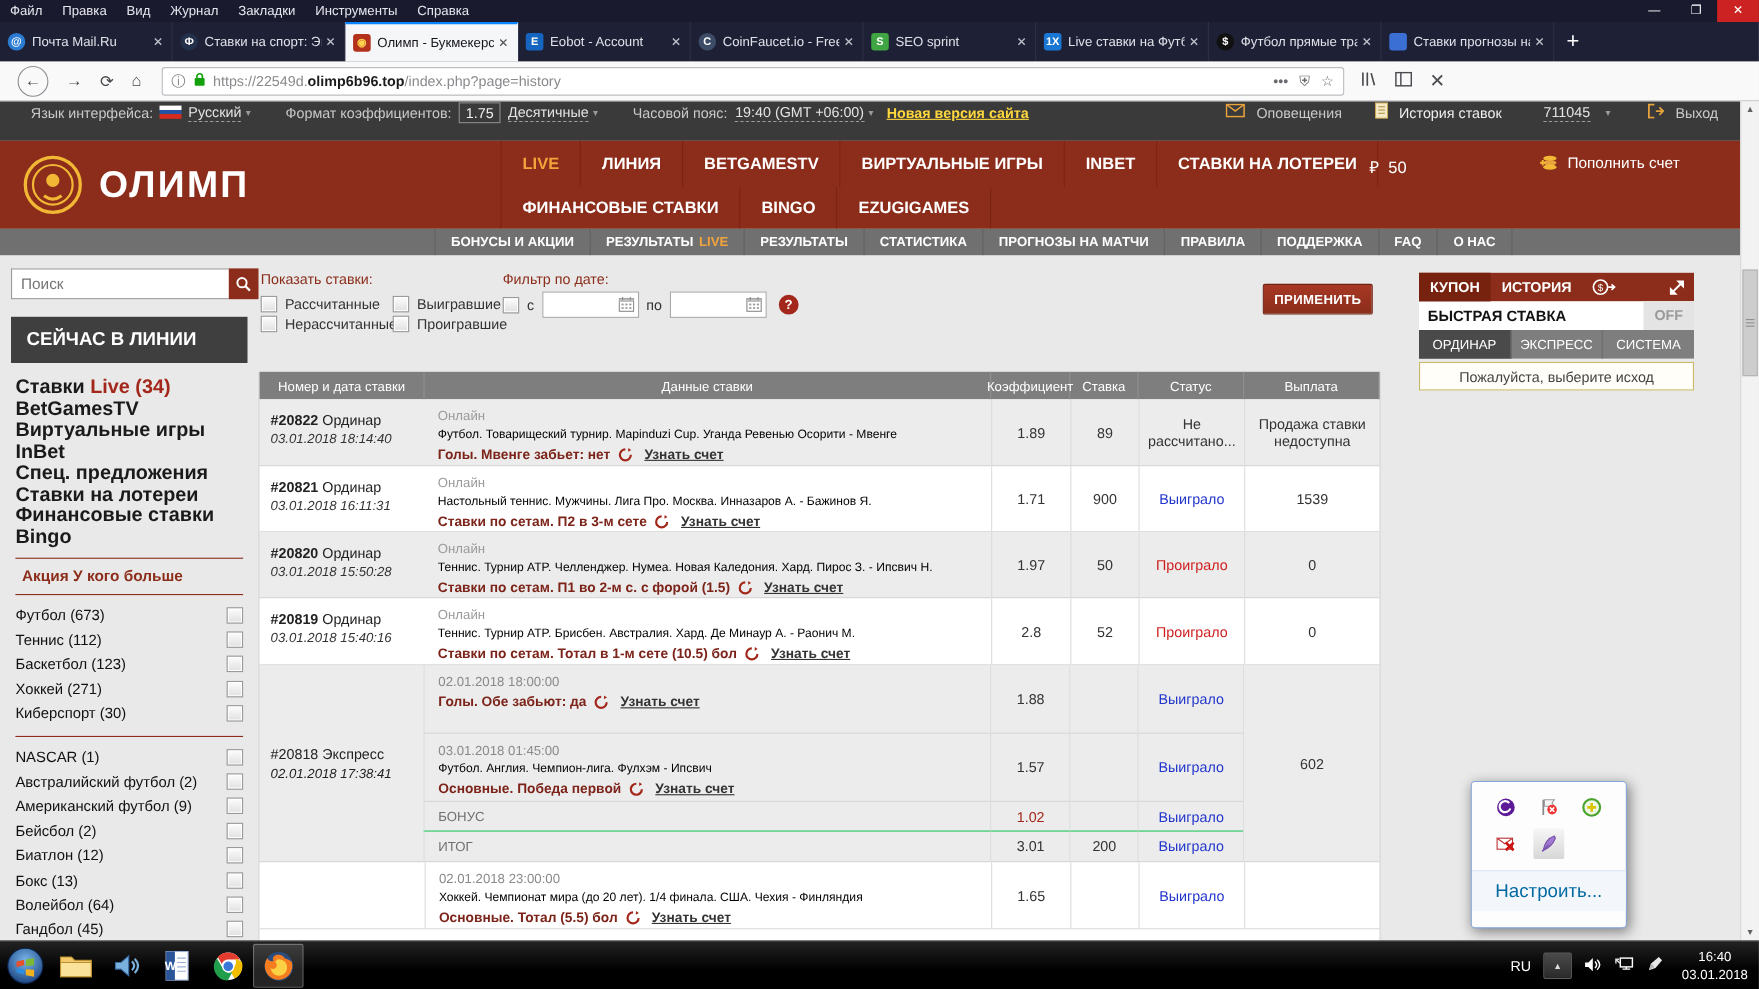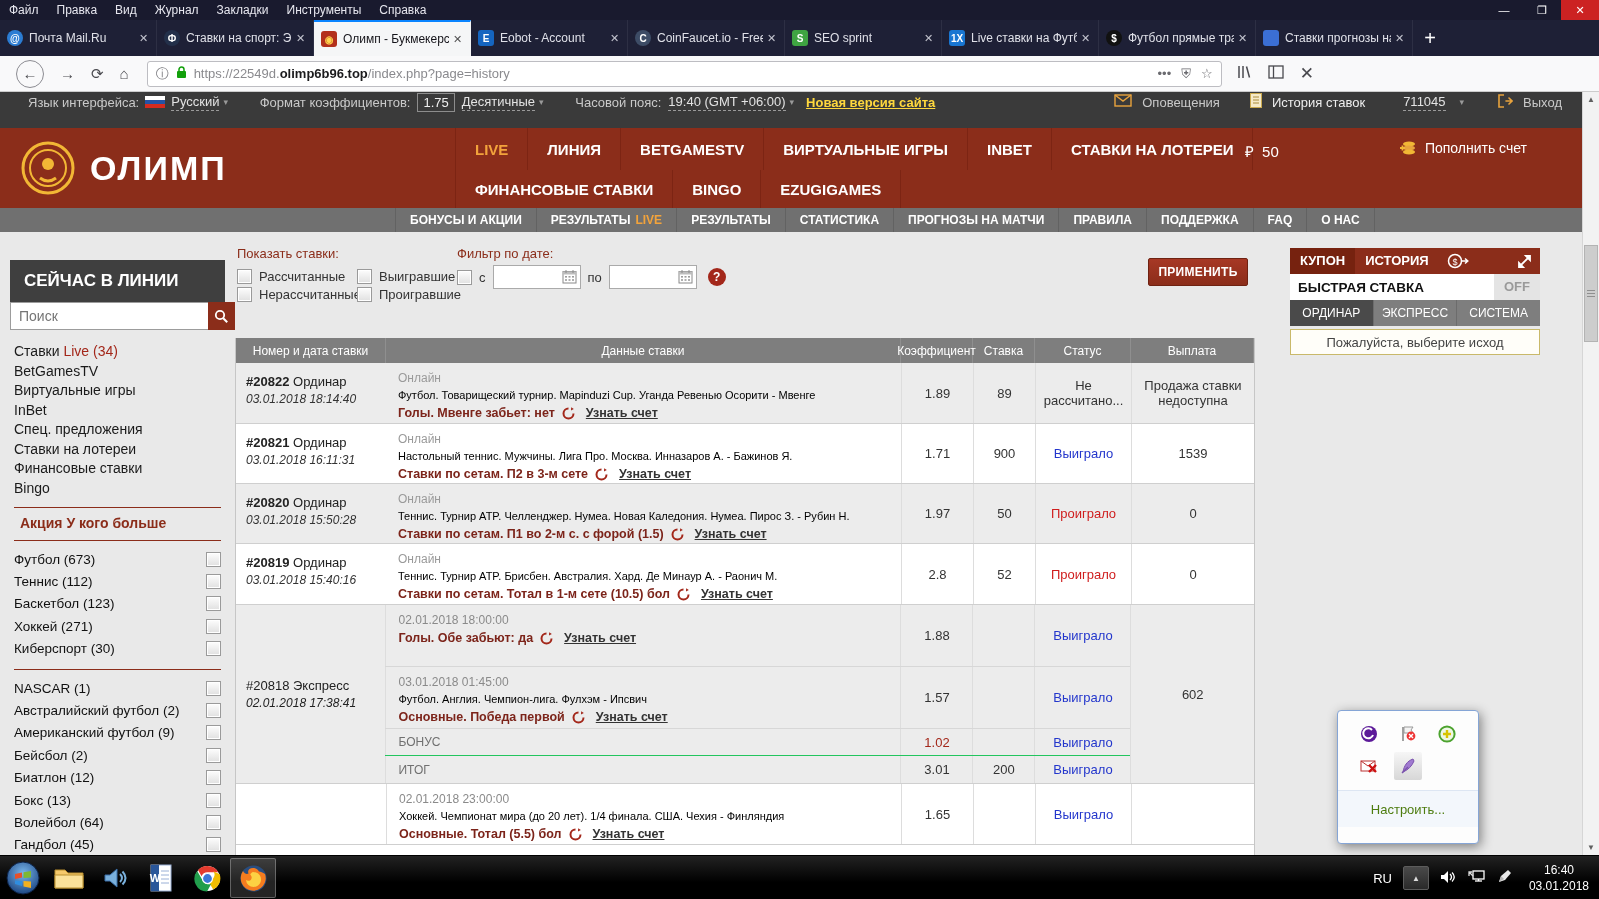--- a/index.html
+++ b/index.html
@@ -68,21 +68,21 @@
   #content{position:absolute;left:0;top:232px;width:1582px;height:623px;background:#e9e9e9;overflow:hidden;z-index:10}
   
   #sidebar{position:absolute;left:10px;top:12px;width:215px}
   #searchrow{display:flex}
   #searchrow input{flex:1;height:28px;border:1px solid #9c9c9c;border-right:none;padding:0 8px;font-size:14px;
                    font-family:"Liberation Sans",sans-serif;outline:none;box-sizing:border-box}
   #searchbtn{width:34px;height:28px;background:#8b2d1a;border:none;display:flex;align-items:center;justify-content:center}
   #nowhdr{margin-top:16px;height:42px;background:#3f3f3f;color:#fff;font-size:17px;font-weight:bold;
           line-height:42px;padding-left:14px}
   #sblinks{margin-top:12px;padding-left:4px}
-  #sblinks .lk{line-height:19.5px;font-size:14px;font-weight:normal;color:#1a1a1a}
+  #sblinks .lk{line-height:19.5px;font-size:18px;font-weight:bold;color:#1a1a1a}
   .lk .live{color:#a3271a}
   .redhr{border:none;border-top:1px solid #8b2d1a;margin:9px 4px 7px 4px}
   #promo{font-size:14px;font-weight:bold;color:#8b2d1a;padding-left:10px}
   .srow{display:flex;justify-content:space-between;align-items:center;height:22.4px;font-size:13.5px;
         color:#111;padding:0 4px 0 4px}
   .cb{width:13px;height:13px;background:linear-gradient(#fdfdfd,#e0e0e0);border:1px solid #9a9a9a;
       box-shadow:inset 0 0 0 1px #fff;flex:none}
   
   #maincol{position:absolute;left:235px;top:0;width:1020px}
   .flabel{position:absolute;font-size:13px;color:#8b2d1a}
@@ -143,21 +143,21 @@
   .cp-t:last-child{border-right:none}
   .cp-t.active{background:#4a4a4a}
   .cp-msg{margin-top:3px;height:24px;background:#fffef9;border:1px solid #c9b96a;display:flex;align-items:center;
           justify-content:center;font-size:13px;color:#444}
   
   #traypopup{position:absolute;left:1337px;top:478px;width:140px;height:132px;background:#fdfdfd;
              border:1px solid #85a5d6;border-radius:4px;box-shadow:2px 3px 12px rgba(0,0,0,.45);z-index:50;overflow:hidden}
   .tp-icons{padding:14px 12px 10px 12px;display:grid;grid-template-columns:repeat(3,1fr);row-gap:10px;justify-items:center}
   .tp-sel{width:28px;height:28px;background:linear-gradient(#f6f6f6,#d7d7d7);border-radius:2px;display:flex;
           align-items:center;justify-content:center;margin-top:-5px}
-  .tp-link{height:36px;display:flex;align-items:center;justify-content:center;color:#4d7c0f;font-size:13px;
+  .tp-link{height:36px;display:flex;align-items:center;justify-content:center;color:#0369a1;font-size:17px;
            background:#f3f7fc;border-top:1px solid #dde6f3}
   
   #scrollbar{position:absolute;right:0;top:92px;width:17px;height:763px;background:#f2f2f2;
              border-left:1px solid #d6d6d6;box-sizing:border-box;z-index:35}
   #scrollbar .arr{height:15px;display:flex;align-items:center;justify-content:center;font-size:8px;color:#606060}
   #scrollbar .arr.dn{position:absolute;bottom:0;left:0;right:0}
   #sthumb{position:absolute;left:1px;right:1px;top:153px;height:95px;background:#cdcdcd;border:1px solid #b3b3b3;
           display:flex;align-items:center;justify-content:center;flex-direction:column;gap:2px}
   #sthumb i{display:block;width:8px;border-top:1px solid #8f8f8f}
   
@@ -372,30 +372,30 @@
     <span class="sn">ПРАВИЛА</span>
     <span class="sn">ПОДДЕРЖКА</span>
     <span class="sn">FAQ</span>
     <span class="sn">О НАС</span>
   </div>
 </div>
 
 <div id="content">
 
   <div id="sidebar">
-    <div id="nowhdr">СЕЙЧАС В ЛИНИИ</div>
     <div id="searchrow">
       <input placeholder="Поиск" style="">
       <button id="searchbtn">
         <svg width="15" height="15" viewBox="0 0 15 15">
             <circle cx="6" cy="6" r="4.2" fill="none" stroke="#fff" stroke-width="1.8"></circle>
             <line x1="9.2" y1="9.2" x2="13.2" y2="13.2" stroke="#fff" stroke-width="2"></line>
           </svg>
       </button>
     </div>
+    <div id="nowhdr">СЕЙЧАС В ЛИНИИ</div>
     <div id="sblinks">
       <div class="lk"><span>Ставки</span> <span class="live">Live (34)</span></div>
       <div class="lk">BetGamesTV</div>
       <div class="lk">Виртуальные игры</div>
       <div class="lk">InBet</div>
       <div class="lk">Спец. предложения</div>
       <div class="lk">Ставки на лотереи</div>
       <div class="lk">Финансовые ставки</div>
       <div class="lk">Bingo</div>
     </div>
@@ -563,21 +563,21 @@
         <div class="cc w3">1.71</div>
         <div class="cc w4">900</div>
         <div class="cc w5 st-win">Выиграло</div>
         <div class="cc w6 pay">1539</div>
       </div>
 
       <div class="row gray" style="height:60px">
         <div class="c1"><span class="bid">#20820</span> <span>Ординар</span><div class="bdate">03.01.2018 15:50:28</div></div>
         <div class="c2">
           <div class="online">Онлайн</div>
-          <div class="match">Теннис. Турнир ATP. Челленджер. Нумеа. Новая Каледония. Нумеа. Пирос З. - Рубин Н.</div>
+          <div class="match">Теннис. Турнир ATP. Челленджер. Нумеа. Новая Каледония. Хард. Пирос З. - Ипсвич Н.</div>
           <div class="betline">
               <span>Ставки по сетам. П1 во 2-м с. с форой (1.5)</span>
             <svg width="13" height="13" viewBox="0 0 13 13">
                 <path d="M6.5 1.5a5 5 0 1 0 5 5" fill="none" stroke="#a3271a" stroke-width="2"></path>
                 <path d="M9.2 0.2l2.6 1.8-2.8 1.6z" fill="#a3271a"></path>
               </svg>
             <span class="score">Узнать счет</span>
             </div>
         </div>
         <div class="cc w3">1.97</div>

